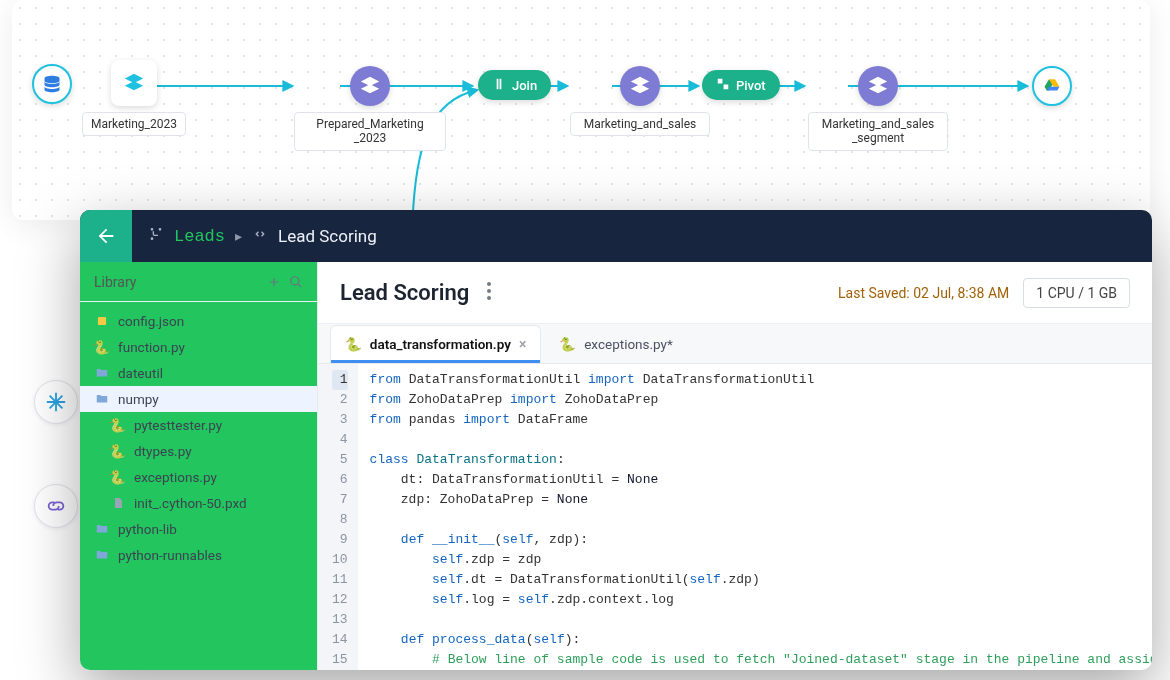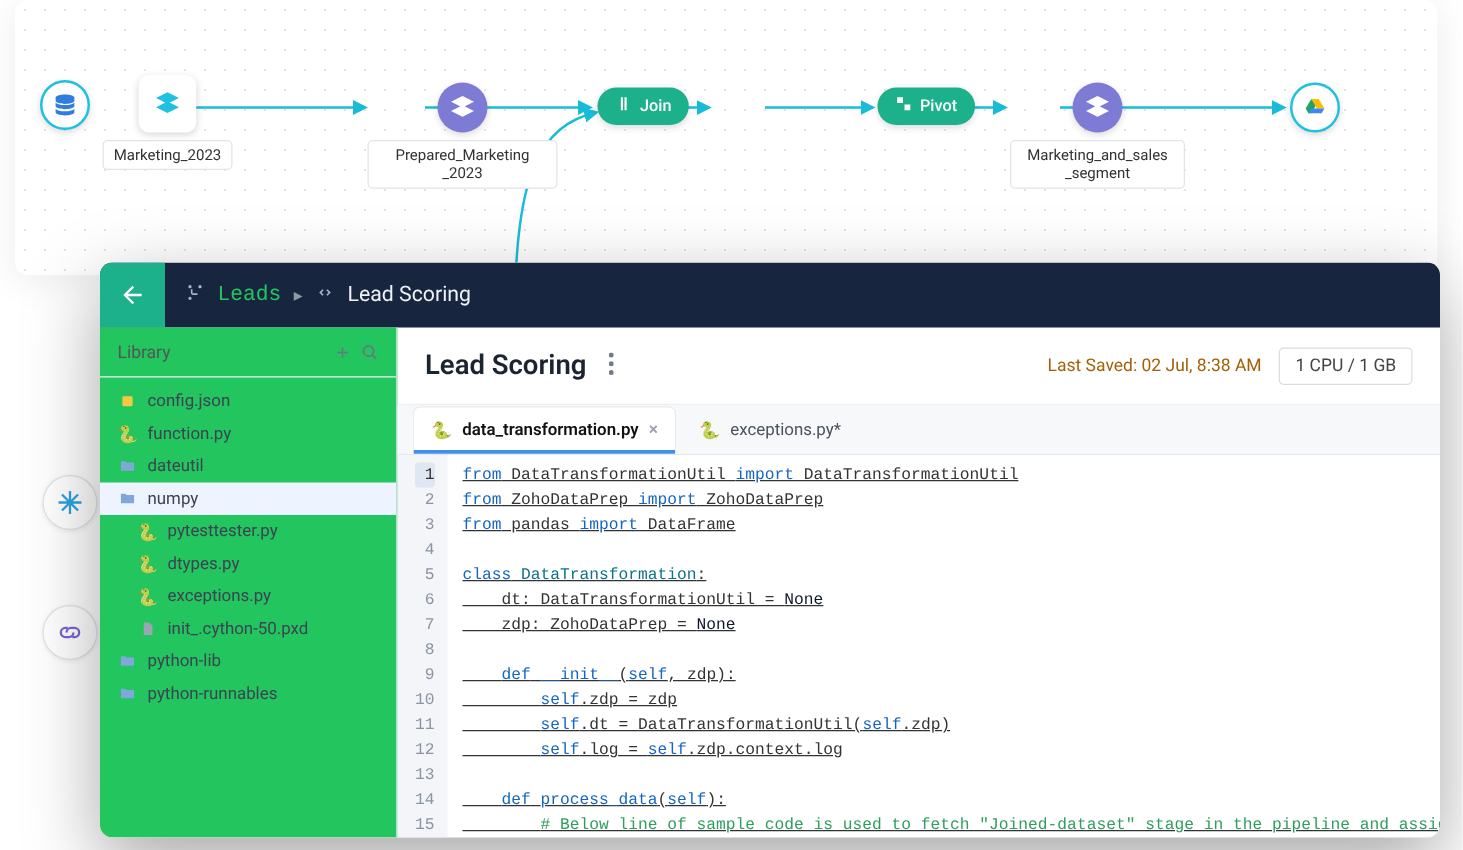--- a/index.html
+++ b/index.html
@@ -61,21 +61,21 @@
   .cpu-chip { border:1px solid #d8dde4; border-radius:4px; padding:6px 12px; font-size:14px; color:#444; cursor:pointer;}
   .tabs { display:flex; align-items:flex-end; height:40px; border-bottom:1px solid #e6e9ee; padding:0 12px; gap:4px; background:#f7f8fa;}
   .tab { display:flex; align-items:center; gap:8px; height:38px; padding:0 14px; font-size:13.5px; color:#4a5160; cursor:pointer; border-top-left-radius:6px; border-top-right-radius:6px; position:relative;}
   .tab.active { background:#fff; color:#111; font-weight:600; border:1px solid #e6e9ee; border-bottom:1px solid #fff; }
   .tab.active::after { content:""; position:absolute; left:0; right:0; bottom:-1px; height:3px; background:#3f8ef0; }
   .tab .close { color:#9aa0aa; font-size:14px; }
   .code-area { flex:1; display:flex; min-height:0; font-family: "SFMono-Regular", Consolas, "Liberation Mono", Menlo, monospace; font-size:13px; overflow:hidden;}
   .gutter { background:#f3f5f8; color:#8b94a3; text-align:right; padding:6px 10px 6px 14px; user-select:none; }
   .gutter div { line-height:20px; height:20px; }
   .gutter div.cur { background:#dfe7f2; color:#333; border-radius:3px;}
-  .code { padding:6px 12px; white-space:pre; color:#333; overflow:auto;text-decoration:underline;}
+  .code { padding:6px 12px; white-space:pre; color:#333; overflow:auto;}
   .code .ln { display:block; height:20px; line-height:20px;}
   .tok-kw { color:#1565c0; }
   .tok-cls { color:#0b7285; }
   .tok-fn { color:#1565c0; }
   .tok-self { color:#1565c0; }
   .tok-none { color:#0f172a; }
   .tok-cmt { color:#2e9e5b; }
 </style>
 </head>
 <body>
@@ -127,20 +127,28 @@
     <div class="node-pill">
       <span>
         <svg width="14" height="14" viewBox="0 0 24 24">
             <path fill="#fff" d="M8 3h3v18H8zM13 3h3v18h-3z"></path>
           </svg>
       </span>
       <span>Join</span>
     </div>
   </div>
 
+  <div class="node" style="left:558px; top:66px;">
+    <div class="node-circle purple">
+      <svg class="stack-icon" viewBox="0 0 24 24">
+          <path fill="#fff" d="M12 2 2 7l10 5 10-5-10-5zm0 8L2 15l10 5 10-5-10-5z"></path>
+        </svg>
+    </div>
+    <div class="node-label" style="width:140px">Marketing_and_sales</div>
+  </div>
 
   <div class="node" style="left:690px; top:70px;">
     <div class="node-pill">
       <span>
         <svg width="14" height="14" viewBox="0 0 24 24">
             <path fill="#fff" d="M3 3h8v8H3zm10 10h8v8h-8z"></path>
           </svg>
       </span>
       <span>Pivot</span>
     </div>

